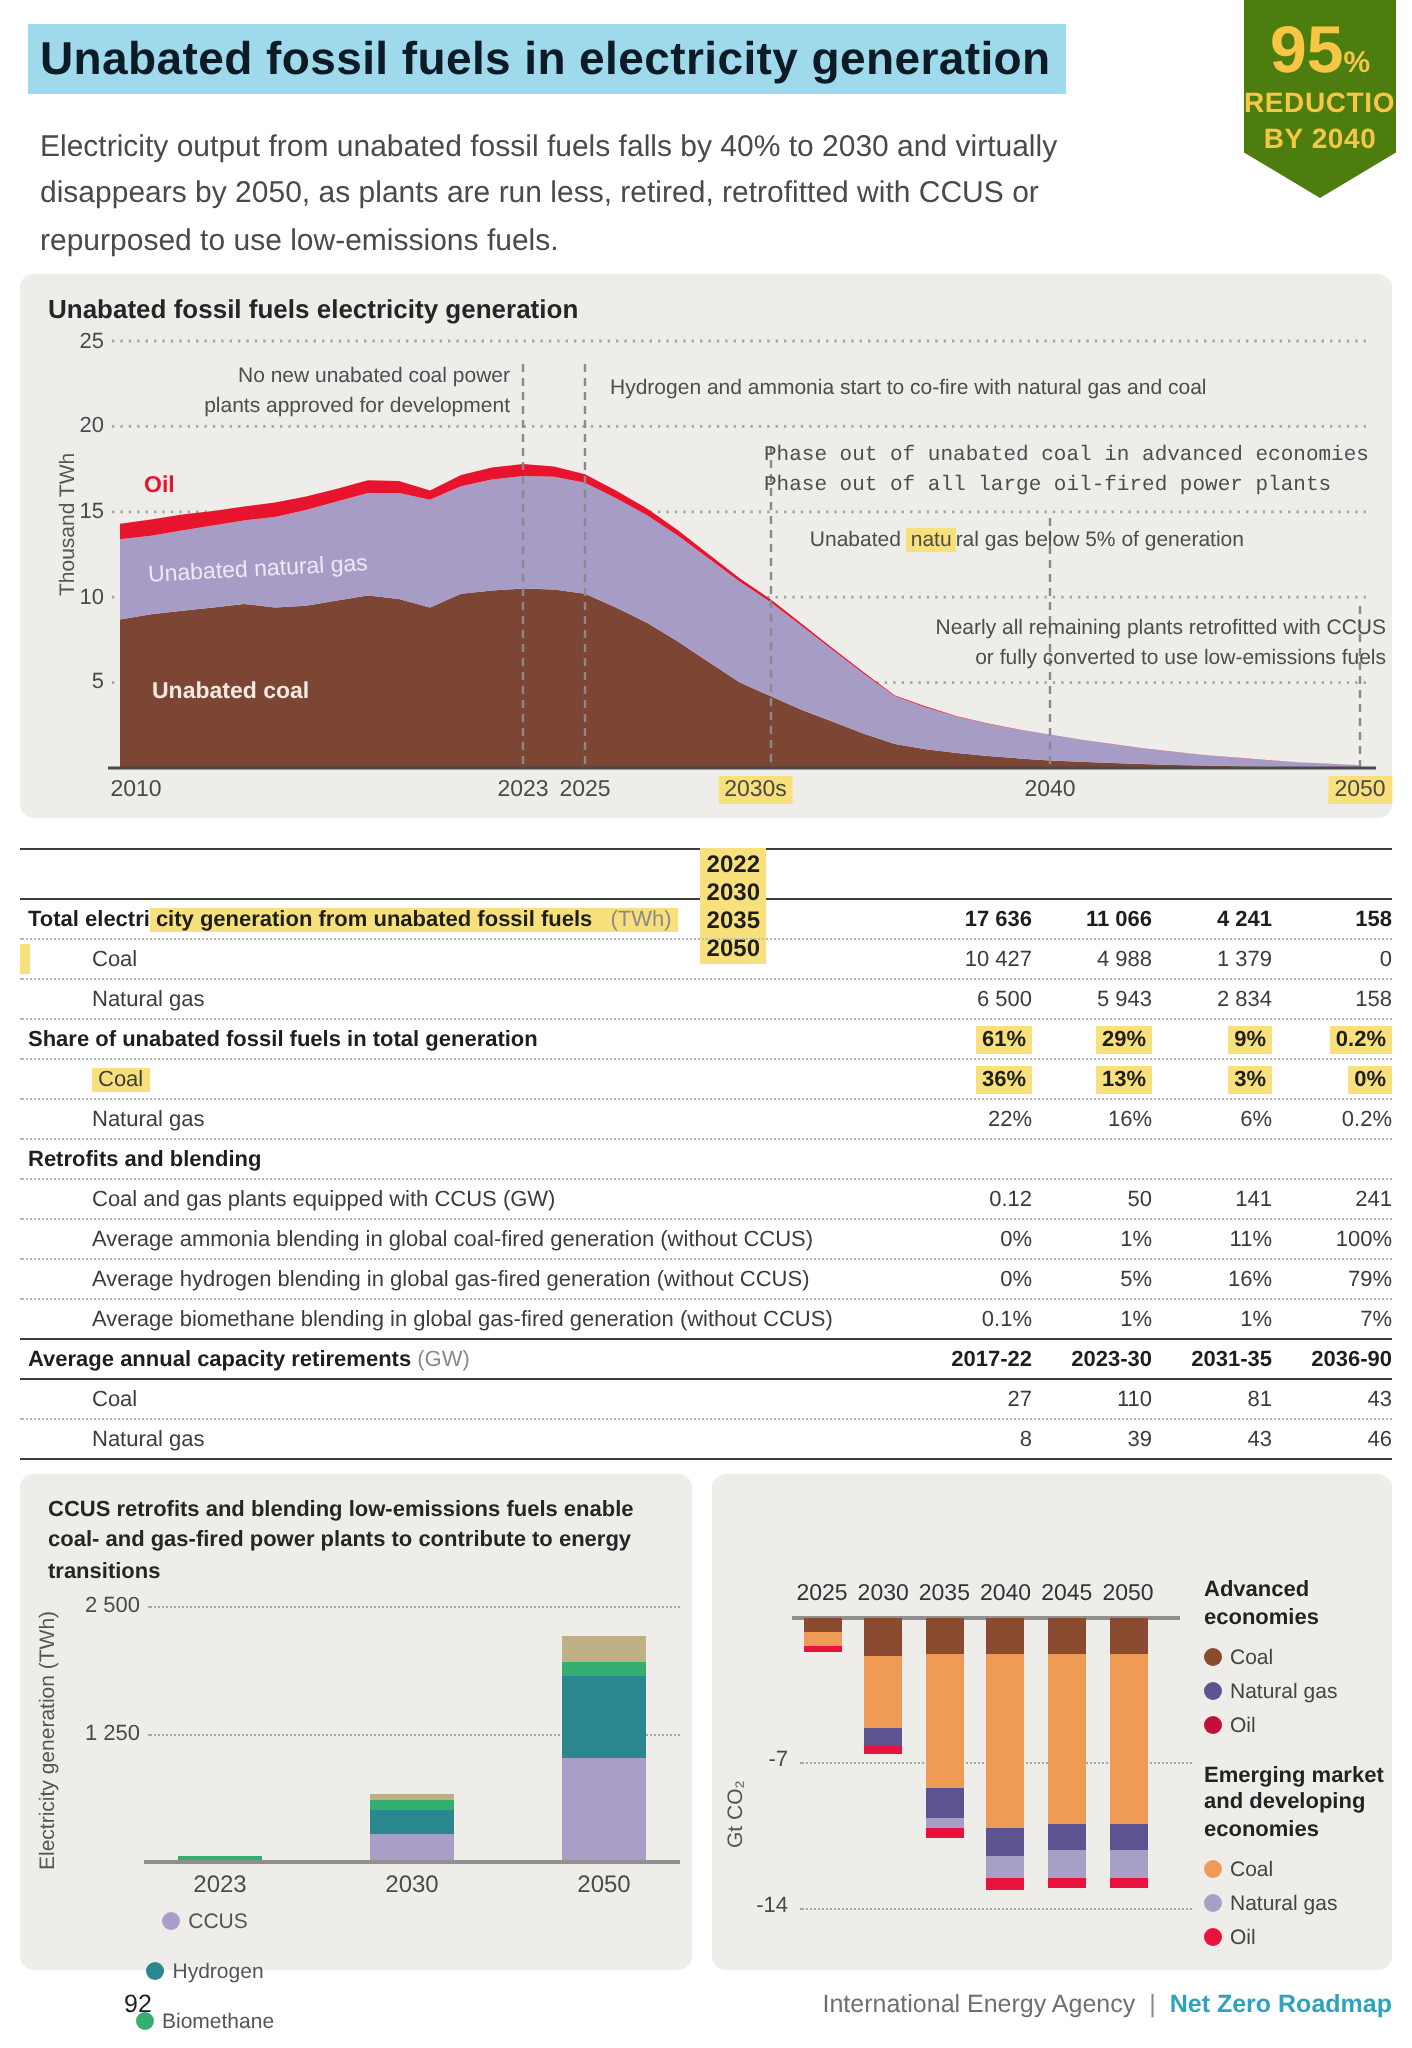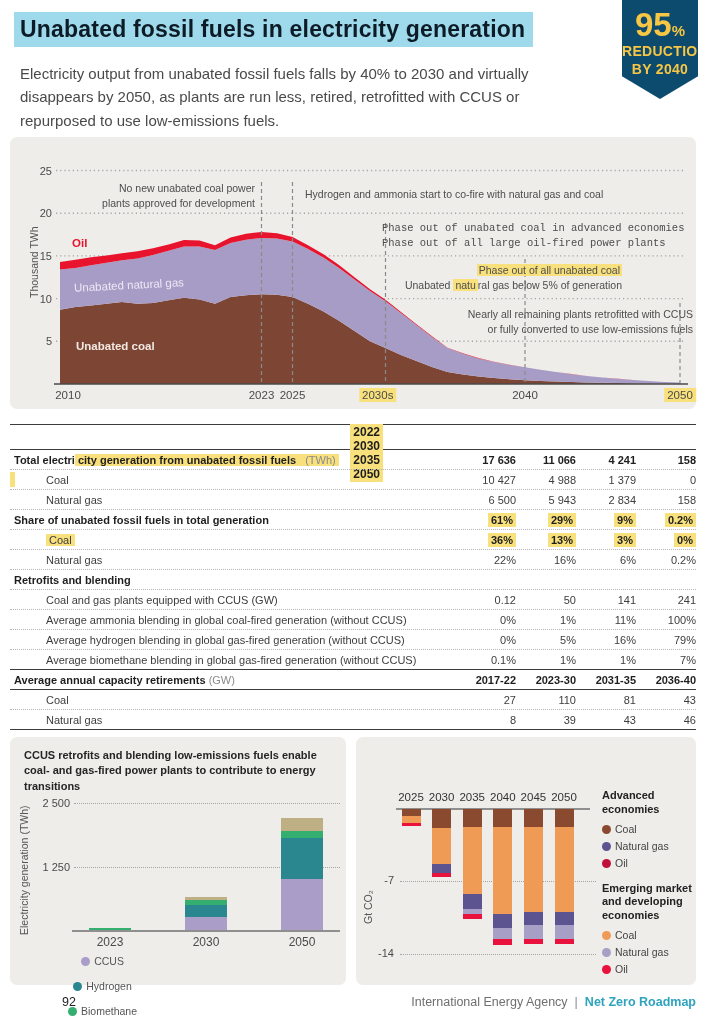--- a/index.html
+++ b/index.html
@@ -3,21 +3,21 @@
 <meta charset="utf-8">
 <style>
   html,body{margin:0;padding:0;background:#fff;}
   .page{position:relative;width:706px;height:1024px;background:#ffffff;overflow:hidden;
         font-family:"Liberation Sans","DejaVu Sans",sans-serif;color:#333;}
   
   .title-wrap{position:absolute;left:14px;top:16px;}
   .hl-cyan{background:#9edaeb;color:#0d1b26;font-size:23px;font-weight:bold;
            padding:4px 8px 5px 6px;letter-spacing:.2px;}
   .intro{position:absolute;left:20px;top:62px;width:552px;font-size:15px;line-height:1.55;color:#4a4a4a;}
-  .badge{position:absolute;left:622px;top:0;width:76px;height:99px;background:#0c4a6e;
+  .badge{position:absolute;left:622px;top:0;width:76px;height:99px;background:#4d7c0f;
          clip-path:polygon(0 0,100% 0,100% 77%,50% 100%,0 77%);text-align:center;color:#f6c644;}
   .badge-num{font-size:33px;font-weight:bold;margin-top:8px;line-height:1;}
   .badge-pct{font-size:15px;font-weight:bold;}
   .badge-sub{font-size:14px;font-weight:bold;letter-spacing:.3px;margin-top:2px;}
   
   .panel{position:absolute;background:#efedea;border-radius:7px;}
   .area-panel{left:10px;top:137px;width:686px;height:272px;}
   .panel-title{position:absolute;left:14px;top:10px;font-size:13px;font-weight:bold;color:#252525;}
   .abs{position:absolute;}
   .ann{position:absolute;font-size:10.5px;line-height:14.5px;color:#4d4d4d;white-space:nowrap;}
@@ -76,20 +76,21 @@
     <span class="hl-cyan">Unabated fossil fuels in electricity generation</span>
   </div>
   <div class="intro">Electricity output from unabated fossil fuels falls by 40% to 2030 and virtually disappears by 2050, as plants are run less, retired, retrofitted with CCUS or repurposed to use low-emissions fuels.</div>
   <div class="badge">
     <div class="badge-num"><span>95</span><span class="badge-pct">%</span></div>
     <div class="badge-sub">REDUCTION</div>
     <div class="badge-sub">BY 2040</div>
   </div>
 
   <div class="panel area-panel">
+    <div class="panel-title">Unabated fossil fuels electricity generation</div>
     <div id="areaChartHost" class="abs" style="left:0;top:0;width:686px;height:272px;"><svg width="686" height="272">
           <line x1="46" y1="33.50000000000003" x2="676" y2="33.50000000000003" stroke="#a5a5a5" stroke-width="1.4" stroke-dasharray="1.2 3"></line>
           <line x1="46" y1="76.20000000000002" x2="676" y2="76.20000000000002" stroke="#a5a5a5" stroke-width="1.4" stroke-dasharray="1.2 3"></line>
           <line x1="46" y1="118.9" x2="676" y2="118.9" stroke="#a5a5a5" stroke-width="1.4" stroke-dasharray="1.2 3"></line>
           <line x1="46" y1="161.60000000000002" x2="676" y2="161.60000000000002" stroke="#a5a5a5" stroke-width="1.4" stroke-dasharray="1.2 3"></line>
           <line x1="46" y1="204.3" x2="676" y2="204.3" stroke="#a5a5a5" stroke-width="1.4" stroke-dasharray="1.2 3"></line>
           <path d="M50.0,247.0L50.0,172.7L65.5,170.1L81.0,168.4L96.5,166.7L112.0,165.0L127.5,166.7L143.0,165.9L158.5,163.3L174.0,160.7L189.5,162.5L205.0,166.7L220.5,159.9L236.0,158.2L251.5,157.3L267.0,157.8L282.5,159.9L298.0,166.7L313.5,174.4L329.0,183.8L344.5,194.1L360.0,204.3L375.5,211.1L391.0,218.0L406.5,223.9L422.0,229.9L437.5,235.0L453.0,237.6L468.5,239.5L484.0,241.0L499.5,242.2L515.0,243.2L530.5,243.9L546.0,244.5L561.5,245.0L577.0,245.5L592.5,245.8L608.0,246.1L623.5,246.4L639.0,246.6L654.5,246.7L670.0,246.8L670.0,247.0L654.5,247.0L639.0,247.0L623.5,247.0L608.0,247.0L592.5,247.0L577.0,247.0L561.5,247.0L546.0,247.0L530.5,247.0L515.0,247.0L499.5,247.0L484.0,247.0L468.5,247.0L453.0,247.0L437.5,247.0L422.0,247.0L406.5,247.0L391.0,247.0L375.5,247.0L360.0,247.0L344.5,247.0L329.0,247.0L313.5,247.0L298.0,247.0L282.5,247.0L267.0,247.0L251.5,247.0L236.0,247.0L220.5,247.0L205.0,247.0L189.5,247.0L174.0,247.0L158.5,247.0L143.0,247.0L127.5,247.0L112.0,247.0L96.5,247.0L81.0,247.0L65.5,247.0L50.0,247.0Z" fill="#7d4534"></path>
           <path d="M50.0,172.7L50.0,132.6L65.5,130.9L81.0,128.3L96.5,125.7L112.0,123.2L127.5,121.5L143.0,118.0L158.5,113.8L174.0,109.5L189.5,109.5L205.0,112.9L220.5,106.1L236.0,102.7L251.5,101.0L267.0,101.4L282.5,104.4L298.0,112.1L313.5,120.6L329.0,130.9L344.5,142.4L360.0,153.9L375.5,164.2L391.0,176.1L406.5,188.1L422.0,200.0L437.5,211.1L453.0,216.7L468.5,221.4L484.0,225.0L499.5,227.9L515.0,230.3L530.5,232.8L546.0,235.1L561.5,237.2L577.0,239.0L592.5,240.5L608.0,241.9L623.5,243.1L639.0,244.1L654.5,245.0L670.0,245.6L670.0,246.8L654.5,246.7L639.0,246.6L623.5,246.4L608.0,246.1L592.5,245.8L577.0,245.5L561.5,245.0L546.0,244.5L530.5,243.9L515.0,243.2L499.5,242.2L484.0,241.0L468.5,239.5L453.0,237.6L437.5,235.0L422.0,229.9L406.5,223.9L391.0,218.0L375.5,211.1L360.0,204.3L344.5,194.1L329.0,183.8L313.5,174.4L298.0,166.7L282.5,159.9L267.0,157.8L251.5,157.3L236.0,158.2L220.5,159.9L205.0,166.7L189.5,162.5L174.0,160.7L158.5,163.3L143.0,165.9L127.5,166.7L112.0,165.0L96.5,166.7L81.0,168.4L65.5,170.1L50.0,172.7Z" fill="#a79cc5"></path>
           <path d="M50.0,132.6L50.0,124.9L65.5,122.7L81.0,120.2L96.5,118.5L112.0,116.3L127.5,114.2L143.0,111.2L158.5,107.4L174.0,103.1L189.5,103.5L205.0,108.2L220.5,100.5L236.0,96.7L251.5,95.0L267.0,96.3L282.5,100.1L298.0,108.2L313.5,117.2L329.0,128.1L344.5,140.3L360.0,152.2L375.5,162.8L391.0,175.0L406.5,187.2L422.0,199.3L437.5,210.7L453.0,216.3L468.5,221.1L484.0,224.8L499.5,227.7L515.0,230.2L530.5,232.7L546.0,235.0L561.5,237.1L577.0,238.9L592.5,240.5L608.0,241.8L623.5,243.0L639.0,244.1L654.5,244.9L670.0,245.6L670.0,245.6L654.5,245.0L639.0,244.1L623.5,243.1L608.0,241.9L592.5,240.5L577.0,239.0L561.5,237.2L546.0,235.1L530.5,232.8L515.0,230.3L499.5,227.9L484.0,225.0L468.5,221.4L453.0,216.7L437.5,211.1L422.0,200.0L406.5,188.1L391.0,176.1L375.5,164.2L360.0,153.9L344.5,142.4L329.0,130.9L313.5,120.6L298.0,112.1L282.5,104.4L267.0,101.4L251.5,101.0L236.0,102.7L220.5,106.1L205.0,112.9L189.5,109.5L174.0,109.5L158.5,113.8L143.0,118.0L127.5,121.5L112.0,123.2L96.5,125.7L81.0,128.3L65.5,130.9L50.0,132.6Z" fill="#e8132d"></path>
           <line x1="251.5" y1="45" x2="251.5" y2="247" stroke="#8a8a8a" stroke-width="1.2" stroke-dasharray="4 3"></line>
@@ -100,21 +101,20 @@
           <line x1="44" y1="247" x2="678" y2="247" stroke="#4a4a4a" stroke-width="1.6"></line>
         </svg><div class="ytick" style="left: 8px; top: 27.5px;">25</div><div class="ytick" style="left: 8px; top: 70.2px;">20</div><div class="ytick" style="left: 8px; top: 112.9px;">15</div><div class="ytick" style="left: 8px; top: 155.6px;">10</div><div class="ytick" style="left: 8px; top: 198.3px;">5</div><div class="yaxis-label" style="left: 18px; top: 55px; height: 140px;">Thousand TWh</div><div class="xtick" style="left: 58px; top: 252px;">2010</div><div class="xtick" style="left: 251.5px; top: 252px;">2023</div><div class="xtick" style="left: 282.5px; top: 252px;">2025</div><div class="xtick" style="left: 367.75px; top: 252px;"><span class="hl-y">2030s</span></div><div class="xtick" style="left: 515px; top: 252px;">2040</div><div class="xtick" style="left: 670px; top: 252px;"><span class="hl-y">2050</span></div><div class="area-label" style="left: 62px; top: 100px; color: rgb(232, 19, 45); font-weight: bold;">Oil</div><div class="area-label" style="left: 64px; top: 142px; color: rgb(236, 232, 244); transform: rotate(-3deg);">Unabated natural gas</div><div class="area-label" style="left: 66px; top: 203px; color: rgb(242, 233, 226); font-weight: bold;">Unabated coal</div><div class="ann" style="right: 441px; text-align: right; top: 44px;">
           <div><span>No new unabated coal power</span></div>
           <div><span>plants approved for development</span></div>
         </div><div class="ann" style="left: 295px; top: 50px;">
           <div><span>Hydrogen and ammonia start to co-fire with natural gas and coal</span></div>
         </div><div class="ann" style="left: 372px; top: 84px; font-family: Liberation Mono, monospace;">
           <div><span>Phase out of unabated coal in advanced economies</span></div>
           <div><span>Phase out of all large oil-fired power plants</span></div>
         </div><div class="ann" style="right: 74px; text-align: right; top: 126px;">
-          <div><span class="hl-y">Phase out of all unabated coal</span></div>
           <div><span>Unabated </span><span class="hl-y">natu</span><span>ral gas below 5% of generation</span></div>
         </div><div class="ann" style="right: 3px; text-align: right; top: 170px;">
           <div><span>Nearly all remaining plants retrofitted with CCUS</span></div>
           <div><span>or fully converted to use low-emissions fuels</span></div>
         </div></div>
   </div>
 
   <div class="milestones" id="milestonesHost">
       <div class="t-head">
         <div class="t-label">Milestones</div>
@@ -199,21 +199,21 @@
         <div class="t-val">0.1%</div>
         <div class="t-val">1%</div>
         <div class="t-val">1%</div>
         <div class="t-val">7%</div>
       </div>
       <div class="t-row rule-solid rule-bottom">
         <div class="t-label bold"><span>Average annual capacity retirements </span><span class="muted">(GW)</span></div>
         <div class="t-val bold">2017-22</div>
         <div class="t-val bold">2023-30</div>
         <div class="t-val bold">2031-35</div>
-        <div class="t-val bold">2036-40</div>
+        <div class="t-val bold">2036-90</div>
       </div>
       <div class="t-row rule-none">
         <div class="t-label ind"><span>Coal</span></div>
         <div class="t-val">27</div>
         <div class="t-val">110</div>
         <div class="t-val">81</div>
         <div class="t-val">43</div>
       </div>
       <div class="t-row">
         <div class="t-label ind"><span>Natural gas</span></div>

